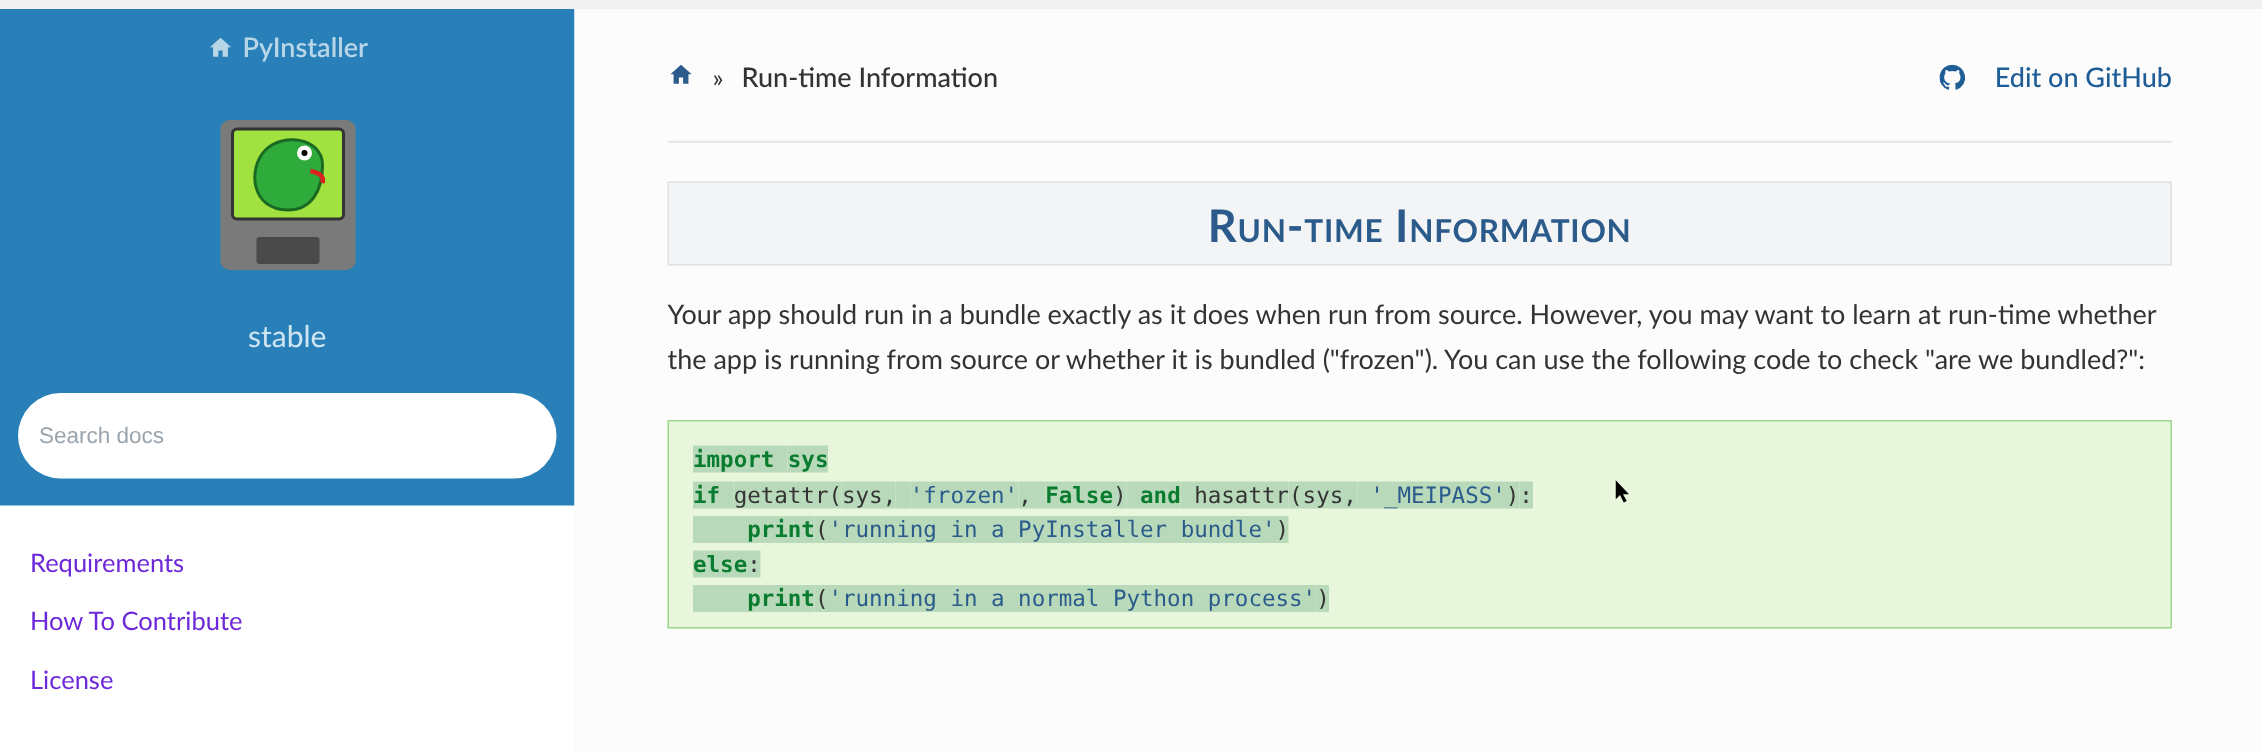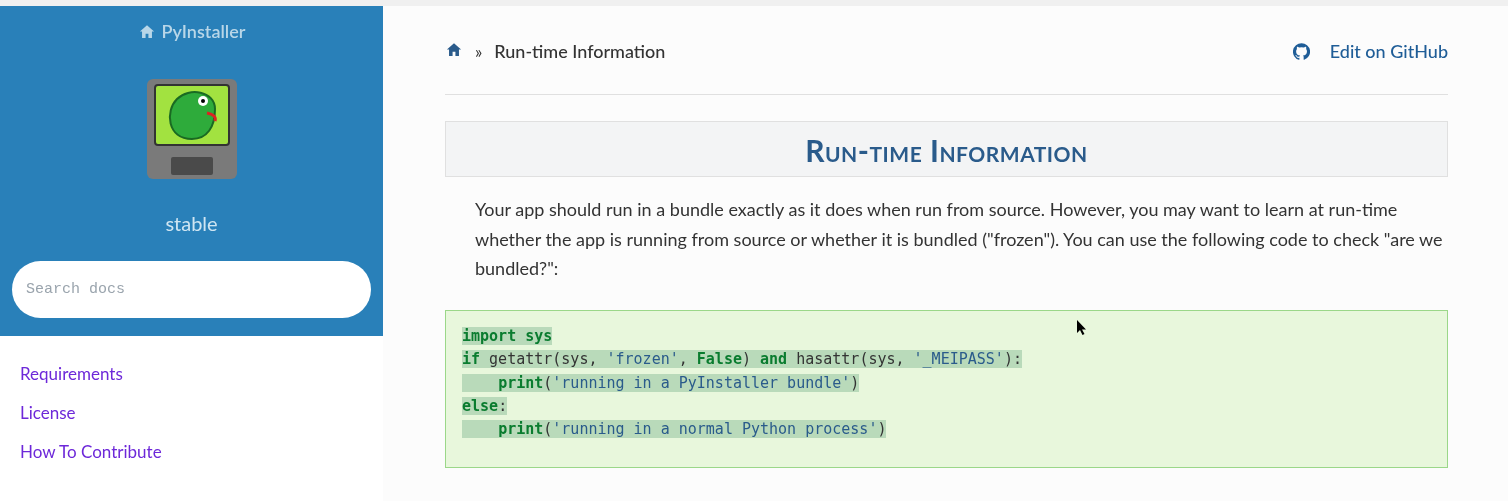--- a/index.html
+++ b/index.html
@@ -5,36 +5,36 @@
 * { margin: 0; padding: 0; box-sizing: border-box; }
 body { font-family: "Lato", "Helvetica Neue", Arial, sans-serif; background: #f0f0f0; color: #333; overflow: hidden; }
 .page { display: flex; width: 1508px; height: 501px; background: #fff; margin-top: 6px; }
 .sidebar { width: 383px; display: flex; flex-direction: column; background: #fff; }
 .sidebar-top { background: #2980b9; padding: 14px 0 12px; text-align: center; }
 .brand { display: inline-flex; align-items: center; gap: 6px; color: #b8d6e8; font-size: 18px; font-weight: 600; }
 .brand svg { display: inline-block; }
 .logo-wrap { margin: 18px auto 0; width: 110px; height: 140px; position: relative; display: flex; justify-content: center; }
 .version { color: #cfe5f2; font-size: 20px; margin-top: 10px; }
 .search-wrap { background: #2980b9; padding: 14px 12px 18px; }
-.search { width: 100%; border: none; border-radius: 50px; padding: 20px 14px; font-size: 15px; color: #555; outline: none; font-family: Liberation Mono, monospace; }
+.search { width: 100%; border: none; border-radius: 50px; padding: 20px 14px; font-size: 15px; color: #555; outline: none; }
 .search::placeholder { color: #9aa4ad; }
 .nav { padding: 18px 20px 0; }
 .nav-item { display: block; color: #6d28d9; font-size: 17px; padding: 9px 0; }
 .nav-item em { font-style: italic; }
 
 .main { flex: 1; padding: 34px 60px 0 62px; background: #fcfcfc; }
 .crumbs { display: flex; align-items: center; color: #2a5b8b; font-size: 18px; gap: 12px; }
 .crumbs .sep { color: #333; font-size: 17px; }
 .crumbs .current { color: #333; font-weight: 500; }
 .edit-link { margin-left: auto; display: inline-flex; align-items: center; gap: 20px; color: #1f5d97; font-size: 18px; font-weight: 500; }
 .hr { border: none; border-top: 1px solid #e0e0e0; margin: 32px 0 26px; }
 .title-bar { background: #f3f4f5; border: 1px solid #e0e0e0; padding: 10px 0 8px; text-align: center; color: #2a5b8b; font-variant: small-caps; font-size: 30px; font-weight: 700; letter-spacing: 0.5px; }
-.para { font-size: 18px; line-height: 1.65; color: #333; margin-top: 18px; margin-left: 30px; }
+.para { font-size: 18px; line-height: 1.65; color: #333; margin-top: 18px; }
 
-.codeblock { margin-top: 26px; border: 1px solid #9bd789; background: #e8f7dc; padding: 14px 16px 26px 16px; font-family: ui-monospace, Menlo, Consolas, monospace; font-size: 15px; line-height: 1.55; white-space: pre; color: #333; overflow-x: auto; }
+.codeblock { margin-top: 26px; border: 1px solid #9bd789; background: #e8f7dc; padding: 14px 16px 6px 16px; font-family: ui-monospace, Menlo, Consolas, monospace; font-size: 15px; line-height: 1.55; white-space: pre; color: #333; overflow-x: auto; }
 .c-kw { color: #0a7c2f; font-weight: 700; }
 .c-str { color: #2a5b8b; }
 .c-hi { background: #b9daba; }
 .c-bool { color: #0a7c2f; font-weight: 700; }
 
 .cursor { position: absolute; left: 694px; top: 314px; font-size: 14px; color: #000; pointer-events: none; }
 </style>
 </head>
 <body>
 
@@ -58,22 +58,22 @@
           <path d="M70 52 Q80 54 78 60" stroke="#d22" stroke-width="3" fill="none"></path>
         </svg>
       </div>
       <div class="version">stable</div>
     </div>
     <div class="search-wrap">
       <input class="search" type="text" placeholder="Search docs" style="">
     </div>
     <nav class="nav">
         <a class="nav-item">Requirements</a>
+        <a class="nav-item">How To Contribute</a>
         <a class="nav-item">License</a>
-        <a class="nav-item">How To Contribute</a>
       </nav>
   </div>
 
   <div class="main" style="position:relative">
     <div class="crumbs">
       <a>
         <svg width="18" height="17" viewBox="0 0 24 24" fill="#2a5b8b">
             <path d="M12 3l10 9h-3v9h-5v-6h-4v6H5v-9H2z"></path>
           </svg>
       </a>

